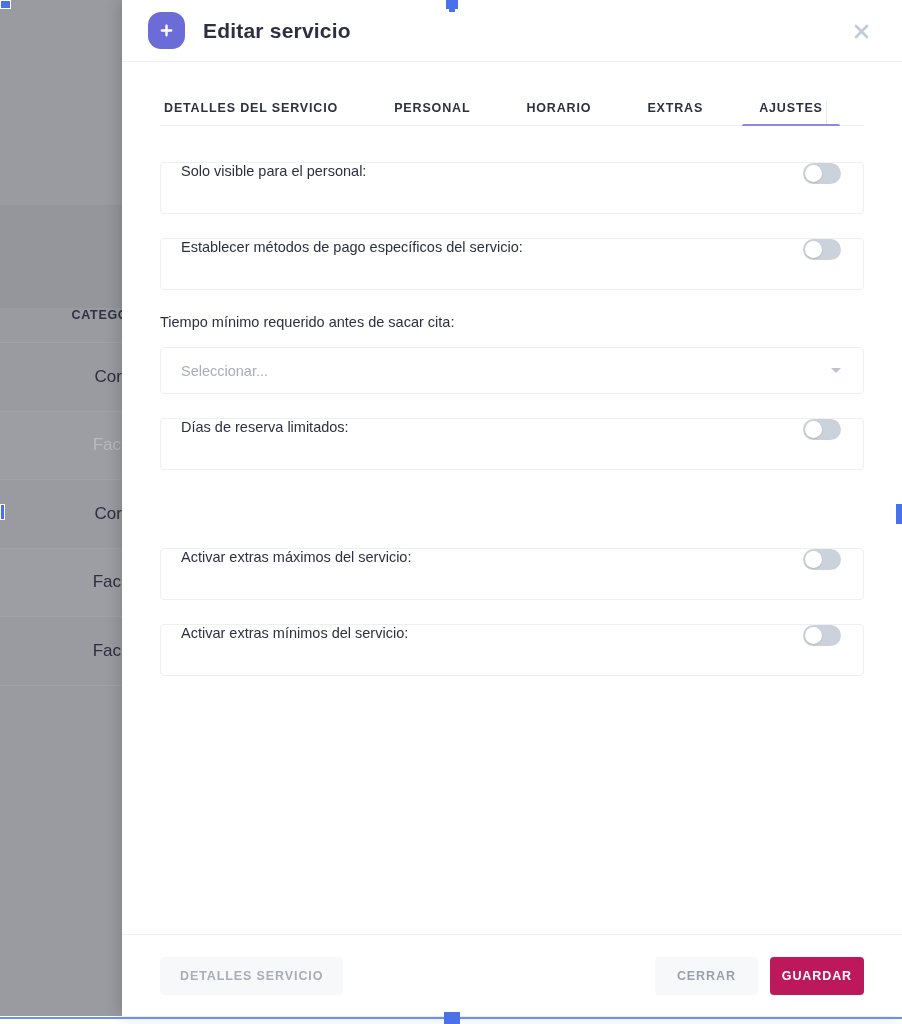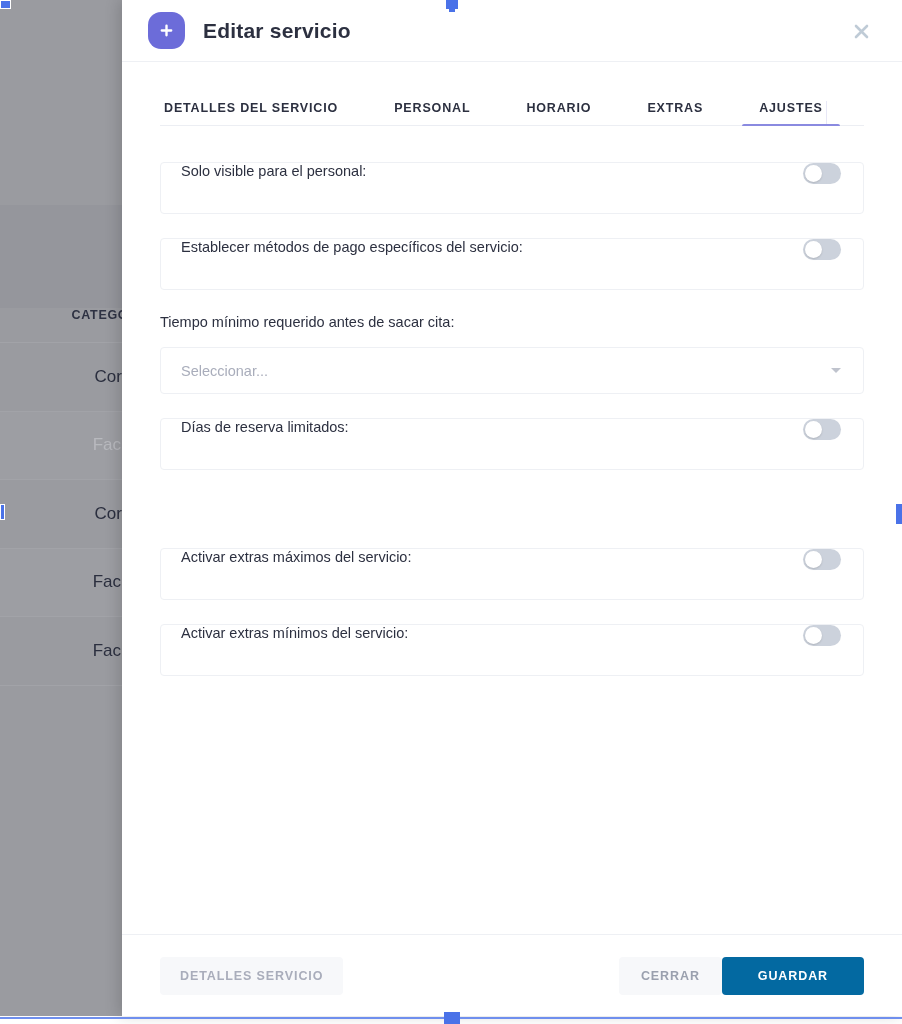--- a/index.html
+++ b/index.html
@@ -250,30 +250,30 @@
     font-weight: bold;
     letter-spacing: .9px;
     cursor: pointer;
     height: 38px;
   }
   .btn-hide {
     background: #f7f8fa;
     color: #a9adbb;
     padding: 0 20px;
   }
-  .footer-right { display: flex; gap: 0; align-items: center; }
+  .footer-right { display: flex; gap: 12px; align-items: center; }
   .btn-close {
     background: #f7f8fa;
     color: #9aa0ae;
     padding: 0 22px;
   }
   .btn-save {
-    background: #0369a1;
+    background: #be185d;
     color: #ffffff;
-    padding: 0 36px;
+    padding: 0 12px;
   }
 
   
   .handle {
     position: absolute;
     background: #4a72e8;
     z-index: 50;
   }
   .handle-top    { left: 446px; top: 0;    width: 12px; height: 9px; }
   .handle-topnub { left: 449px; top: 8px;  width: 6px;  height: 4px; }

